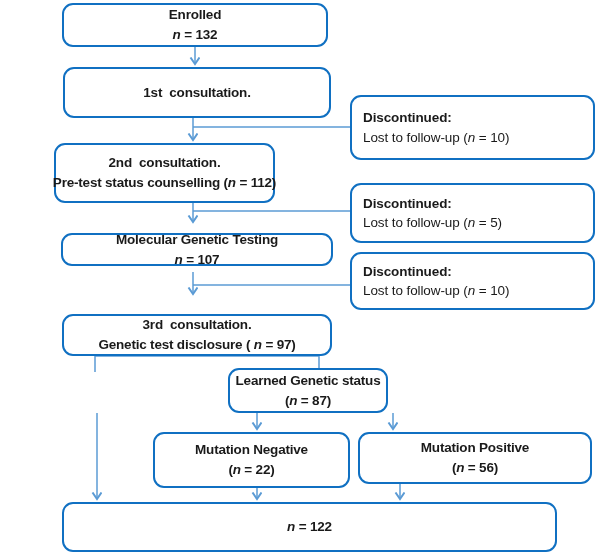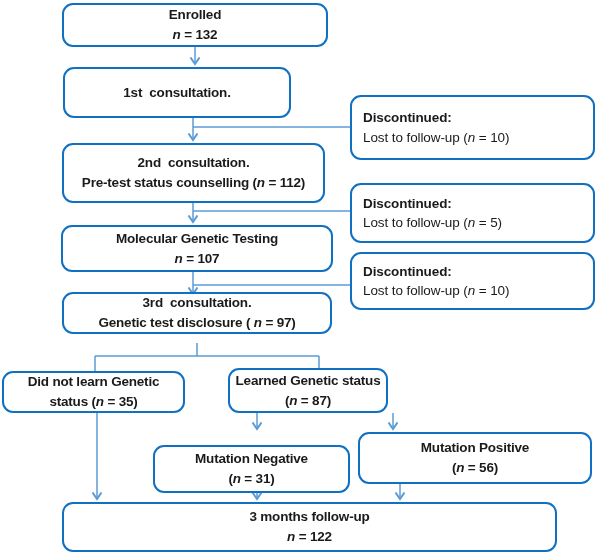--- a/index.html
+++ b/index.html
@@ -51,72 +51,67 @@
       <path d="M257,484 V499" marker-end="url(#ah)"></path>
       <path d="M400,484 V499" marker-end="url(#ah)"></path>
     </g>
   </svg>
 
   <div class="box main" style="left:62px;top:3px;width:266px;height:44px">
     <div class="line">Enrolled</div>
     <div class="line"><i>n</i><span> = 132</span></div>
   </div>
 
-  <div class="box main" style="left:63px;top:67px;width:228px;height:51px">
+  <div class="box main" style="left:63px;top:67px;width:268px;height:51px">
     <div class="line">1st  consultation.</div>
   </div>
 
   <div class="box disc" style="left:350px;top:95px;width:245px;height:65px">
     <div class="line title">Discontinued:</div>
     <div class="line"><span>Lost to follow-up (</span><i>n</i><span> = 10)</span></div>
   </div>
 
-  <div class="box main" style="left:62px;top:143px;width:263px;height:60px">
+  <div class="box main" style="left:54px;top:143px;width:221px;height:60px">
     <div class="line">2nd  consultation.</div>
     <div class="line"><span>Pre-test status counselling (</span><i>n</i><span> = 112)</span></div>
   </div>
 
   <div class="box disc" style="left:350px;top:183px;width:245px;height:60px">
     <div class="line title">Discontinued:</div>
     <div class="line"><span>Lost to follow-up (</span><i>n</i><span> = 5)</span></div>
   </div>
 
-  <div class="box main" style="left:61px;top:225px;width:272px;height:47px">
+  <div class="box main" style="left:61px;top:233px;width:272px;height:33px">
     <div class="line">Molecular Genetic Testing</div>
     <div class="line"><i>n</i><span> = 107</span></div>
   </div>
 
   <div class="box disc" style="left:350px;top:252px;width:245px;height:58px">
     <div class="line title">Discontinued:</div>
     <div class="line"><span>Lost to follow-up (</span><i>n</i><span> = 10)</span></div>
   </div>
 
-  <div class="box main" style="left:62px;top:292px;width:270px;height:42px">
+  <div class="box main" style="left:62px;top:314px;width:270px;height:42px">
     <div class="line">3rd  consultation.</div>
     <div class="line"><span>Genetic test disclosure ( </span><i>n</i><span> = 97)</span></div>
   </div>
 
-  <div class="box main" style="left:2px;top:371px;width:183px;height:42px">
-    <div class="line">Did not learn Genetic</div>
-    <div class="line"><span>status (</span><i>n</i><span> = 35)</span></div>
-  </div>
 
   <div class="box main" style="left:228px;top:368px;width:160px;height:45px">
     <div class="line">Learned Genetic status</div>
     <div class="line"><span>(</span><i>n</i><span> = 87)</span></div>
   </div>
 
-  <div class="box main" style="left:153px;top:445px;width:197px;height:48px">
+  <div class="box main" style="left:153px;top:432px;width:197px;height:56px">
     <div class="line">Mutation Negative</div>
-    <div class="line"><span>(</span><i>n</i><span> = 31)</span></div>
+    <div class="line"><span>(</span><i>n</i><span> = 22)</span></div>
   </div>
 
   <div class="box main" style="left:358px;top:432px;width:234px;height:52px">
     <div class="line">Mutation Positive</div>
     <div class="line"><span>(</span><i>n</i><span> = 56)</span></div>
   </div>
 
   <div class="box main" style="left:62px;top:502px;width:495px;height:50px">
-    <div class="line">3 months follow-up</div>
     <div class="line"><i>n</i><span> = 122</span></div>
   </div>
 
 </div>
 
 </body></html>

